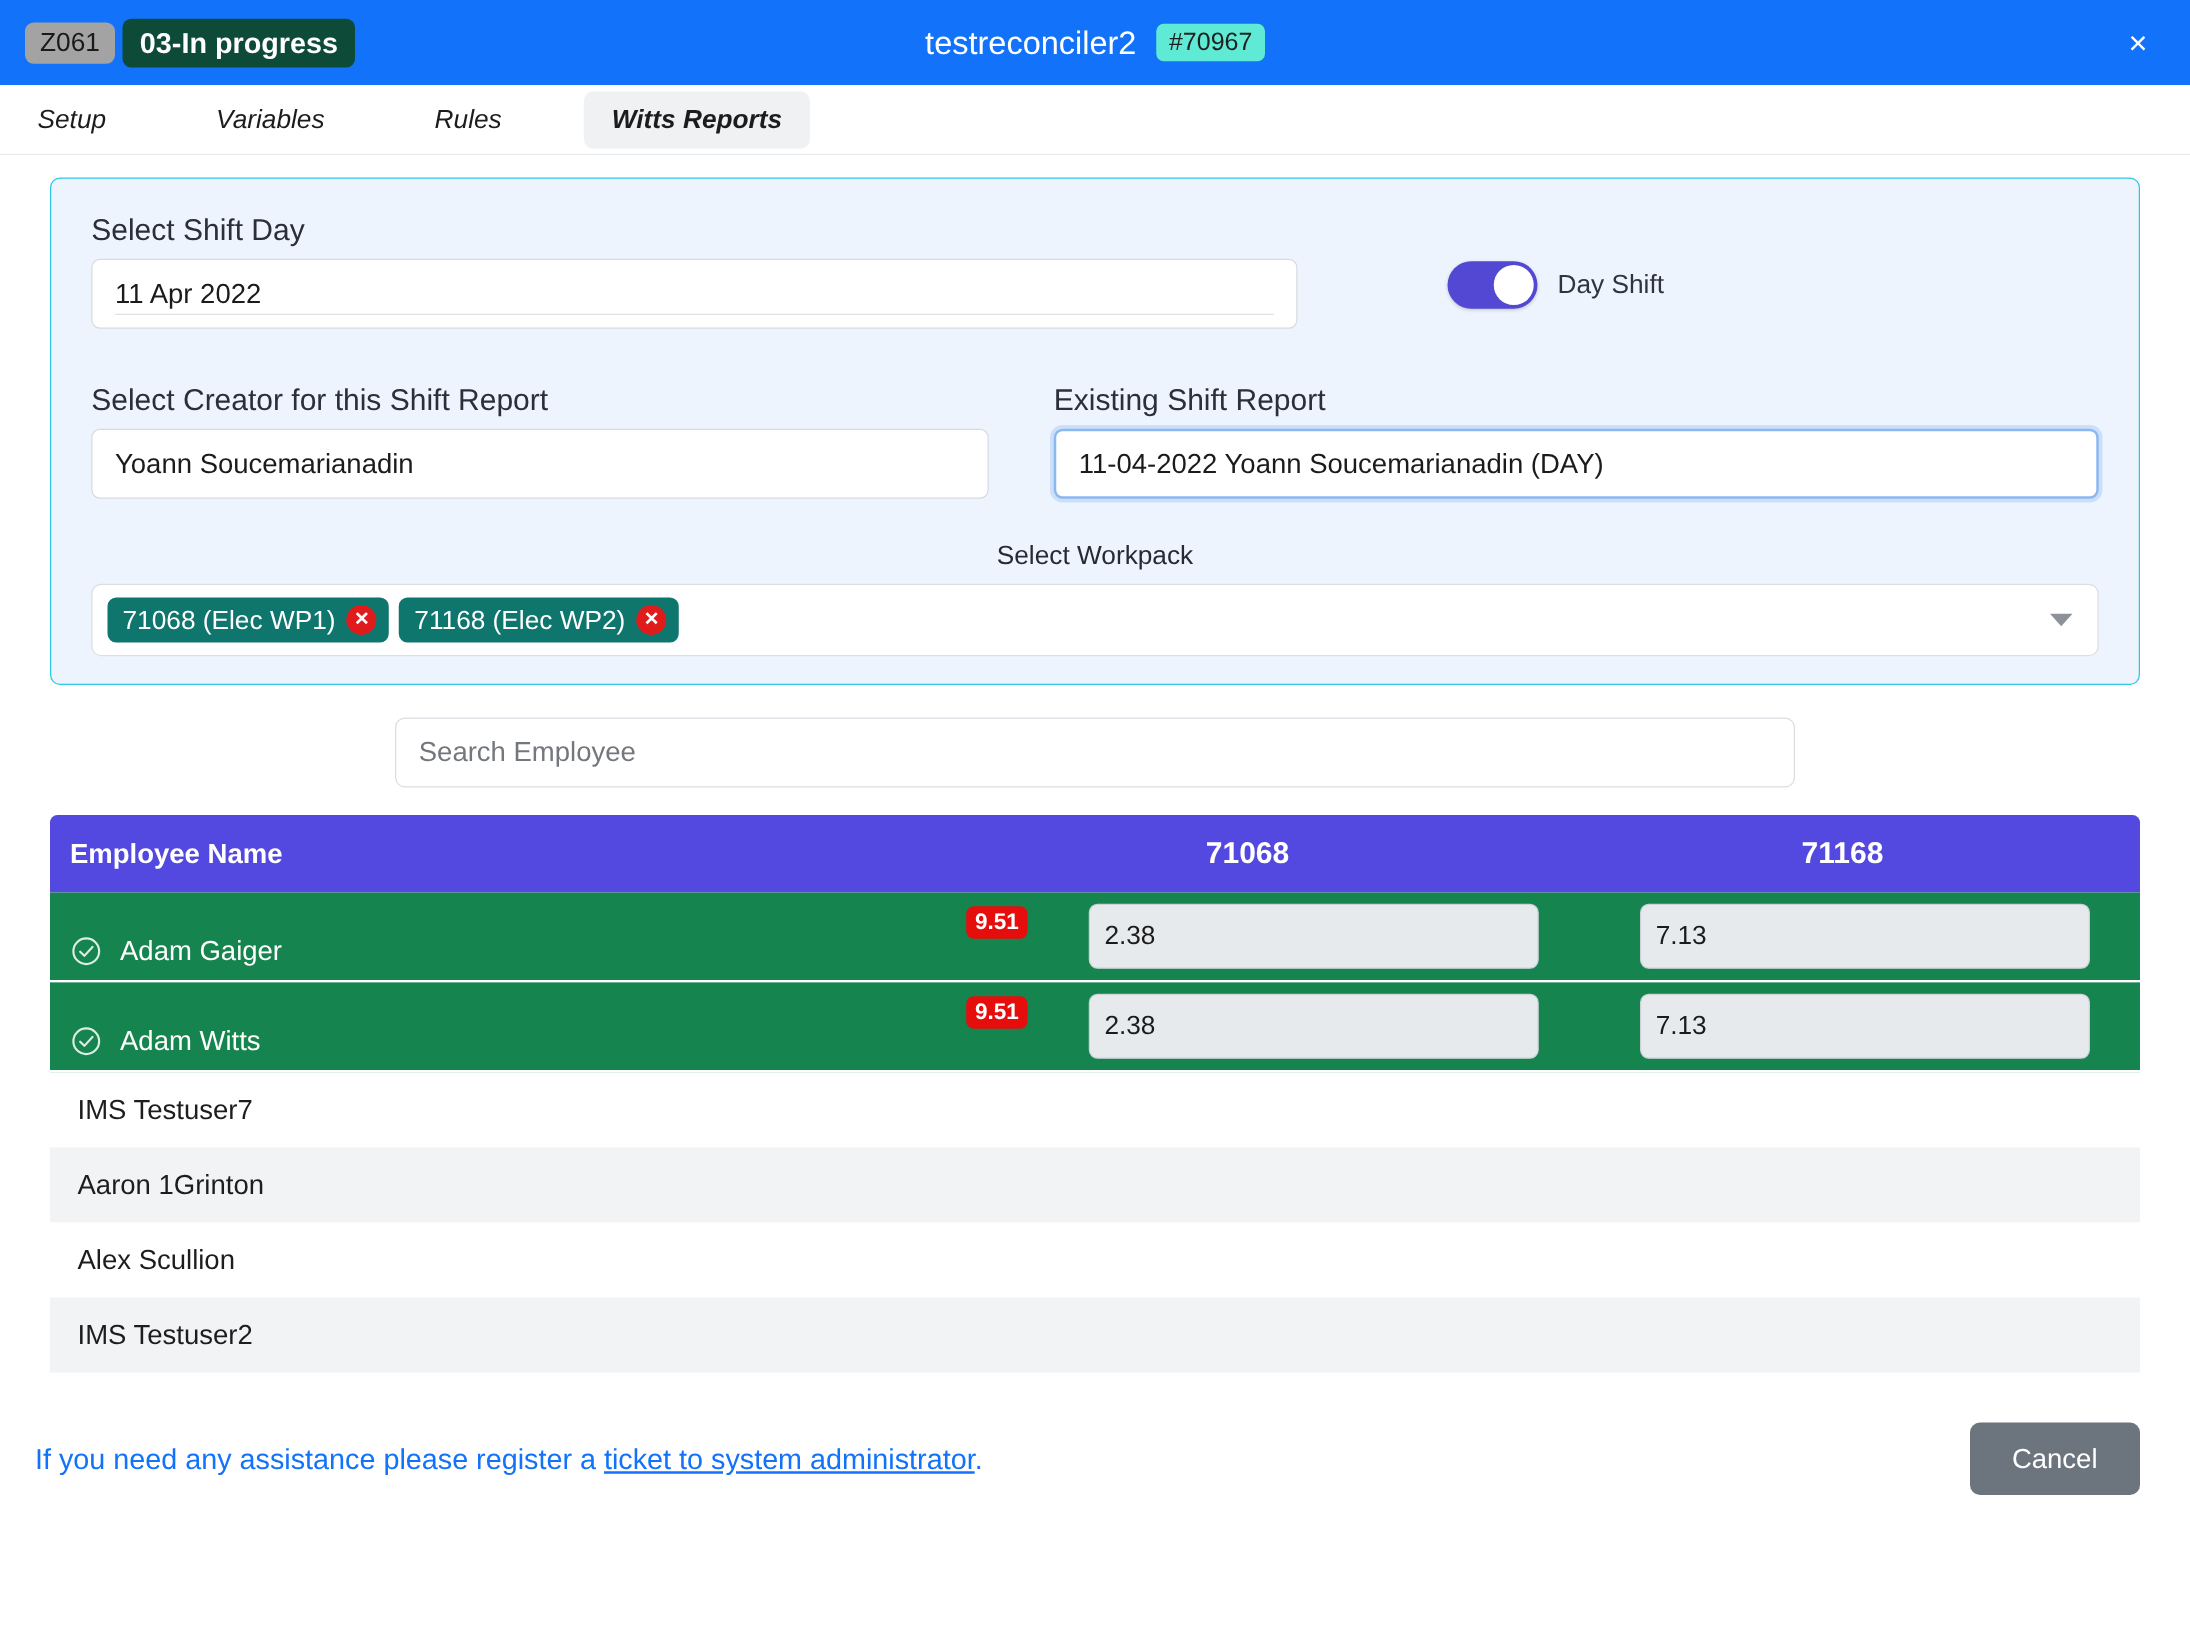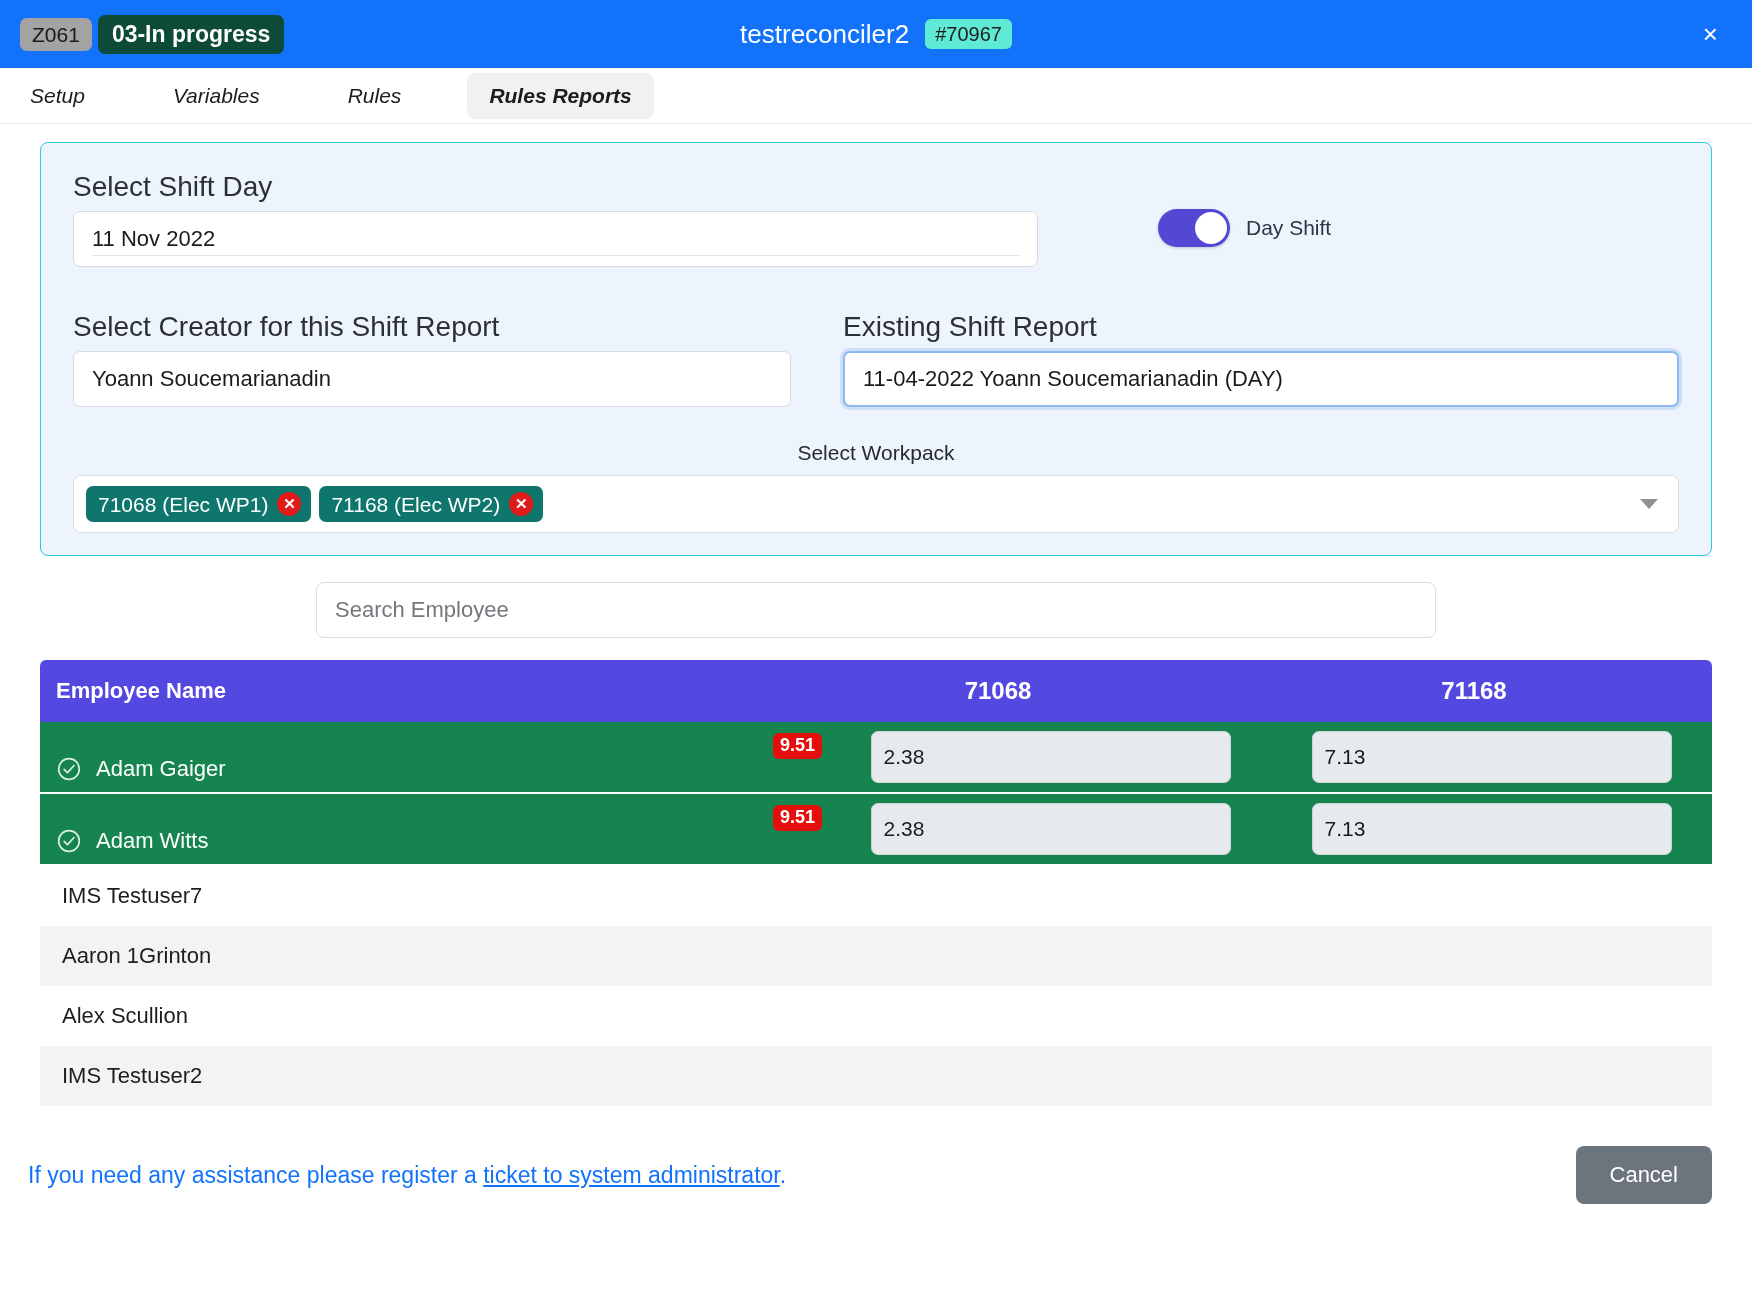--- a/index.html
+++ b/index.html
@@ -102,21 +102,21 @@
 
   
   .panel {
     margin: 0 40px;
     border: 1px solid #2dc7e8;
     border-radius: 8px;
     background: #eef4fd;
     padding: 28px 32px 22px 32px;
   }
   .field-label {
-    font-size: 28px;
+    font-size: 24px;
     color: #2a2f3a;
     margin-bottom: 8px;
   }
   .text-input {
     width: 100%;
     height: 56px;
     border: 1px solid #d6dbe1;
     border-radius: 7px;
     background: #ffffff;
     font-size: 22px;
@@ -398,31 +398,31 @@
   <div class="tb-close">×</div>
 </div>
 
 <div class="tabbar">
   <div class="tab">Setup</div>
   <div class="tabs-spacer"></div>
   <div class="tab">Variables</div>
   <div class="tabs-spacer"></div>
   <div class="tab">Rules</div>
   <div class="tabs-spacer"></div>
-  <div class="tab active">Rules Reports</div>
+  <div class="tab active">Witts Reports</div>
 </div>
 
 <div class="content">
 
   <div class="panel">
 
     <div class="row-1">
       <div class="date-col">
         <div class="field-label">Select Shift Day</div>
-        <div class="underline-input">11 Nov 2022</div>
+        <div class="underline-input">11 Apr 2022</div>
       </div>
       <div class="toggle-col">
         <div class="toggle">
           <div class="knob"></div>
         </div>
         <span class="toggle-label">Day Shift</span>
       </div>
     </div>
 
     <div class="row-2">

